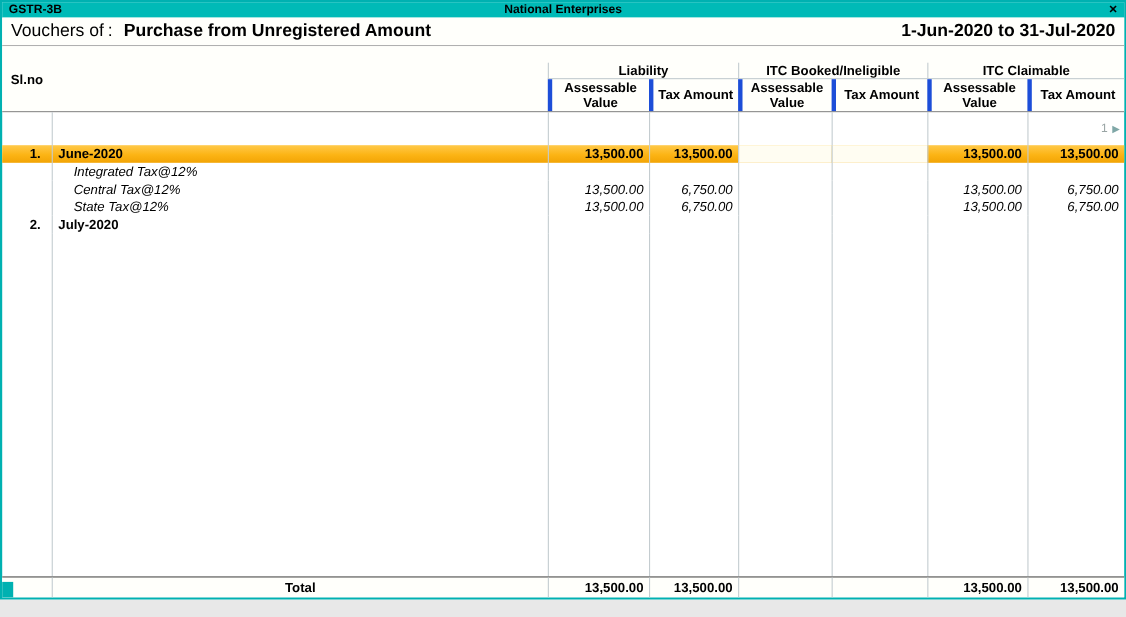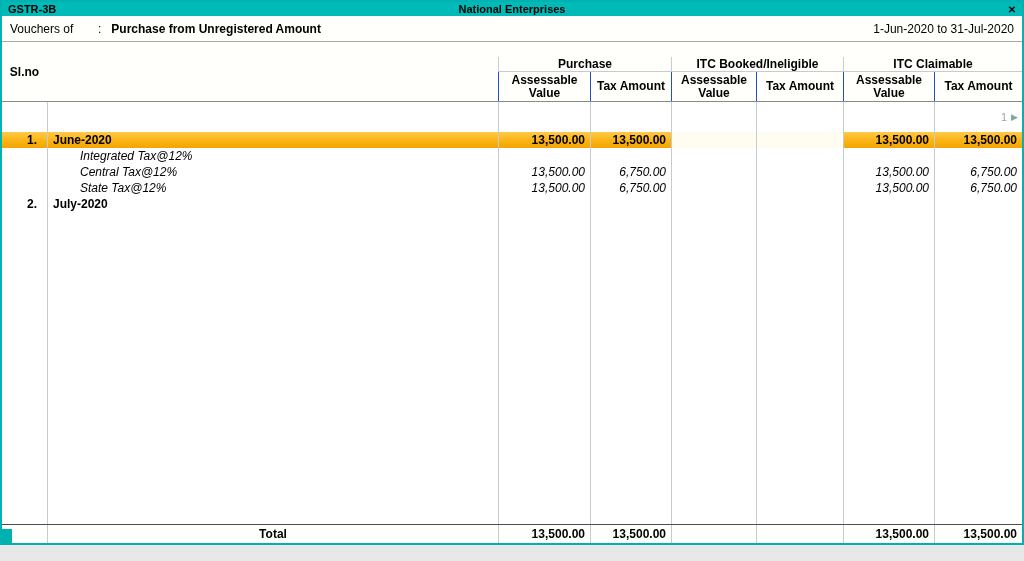--- a/index.html
+++ b/index.html
@@ -24,29 +24,29 @@
   }
   .tb-left  { flex: 1 1 0; display: flex; gap: 7px; padding-left: 6px; overflow: hidden; }
   .tb-center{ flex: 0 0 auto; }
   .tb-right { flex: 1 1 0; text-align: right; padding-right: 6px; }
   .close { cursor: pointer; font-size: 10px; }
 
   
   .subheader {
     flex: 0 0 26px; height: 26px;
     display: flex; align-items: center;
-    font-size: 12px; color: #000;
+    font-size: 16px; color: #000;
     padding: 0 8px;
     border-bottom: 1px solid #a8a8a8;
     background: #fffffb;
   }
   .sh-label { width: 88px; }
   .sh-colon { }
   .sh-value { font-weight: bold; margin-left: 10px; }
-  .sh-period{ margin-left: auto; font-weight: normal; }
+  .sh-period{ margin-left: auto; font-weight: bold; }
 
   
   .cols {
     display: grid;
     grid-template-columns: 45px 451px 92px 81px 85px 87px 91px 88px;
   }
   .bl { border-left: 1px solid #c4ccd0; }
 
   
   .thead {
@@ -54,33 +54,33 @@
     grid-template-rows: 15px 15px 29px;
     border-bottom: 1px solid #8a8a8a;
     font-size: 12px; font-weight: bold; color: #000;
     background: #fffffb;
   }
   .h-slno { grid-column: 1; grid-row: 1 / 4; display: flex; align-items: center; justify-content: center; }
   .h-part { grid-column: 2; grid-row: 1 / 4; display: flex; align-items: center; padding-left: 16px; border-left: 1px solid #c4ccd0; }
   .h-top  { grid-column: 3 / 9; grid-row: 1; border-left: 1px solid #c4ccd0; border-bottom: 1px solid #c4ccd0; }
   .h-grp  { grid-row: 2; border-left: 1px solid #c4ccd0; border-bottom: 1px solid #c4ccd0; }
   .g1 { grid-column: 3 / 5; } .g2 { grid-column: 5 / 7; } .g3 { grid-column: 7 / 9; }
-  .h-sub  { grid-row: 3; border-left: 1px solid #1d4ed8; line-height: 13px; }
+  .h-sub  { grid-row: 3; border-left: 4px solid #1d4ed8; line-height: 13px; }
   .s1{grid-column:3}.s2{grid-column:4}.s3{grid-column:5}.s4{grid-column:6}.s5{grid-column:7}.s6{grid-column:8}
   .hc { display: flex; align-items: center; justify-content: center; text-align: center; }
 
   
   .row { flex: 0 0 16px; height: 16px; font-size: 12px; color: #000; }
   .c { display: flex; align-items: center; overflow: hidden; white-space: nowrap; }
   .slno { justify-content: flex-end; padding-right: 10px; }
   .part { padding-left: 5px; }
   .num  { justify-content: flex-end; padding-right: 5px; }
   .bold { font-weight: bold; }
   .subr { font-style: italic; }
-  .subr .part { padding-left: 32px; font-style: italic; }
+  .subr .part { padding-left: 19px; font-style: italic; }
 
   .hl { background: linear-gradient(180deg, #ffc94a 0%, #fcb414 55%, #f2a405 100%); }
   .hl .mid { background: #fffdf2; }
 
   .strip { flex: 0 0 30px; height: 30px; }
   .pagecell { justify-content: flex-end; padding-right: 4px; gap: 4px; font-size: 11px; color: #9aa5a5; }
   .pagearrow { color: #7fa7a7; font-size: 9px; cursor: pointer; }
 
   .filler { flex: 1 1 auto; height: auto; }
 
@@ -111,21 +111,21 @@
 
   <div class="subheader">
     <span class="sh-label">Vouchers of</span>
     <span class="sh-colon">:</span>
     <span class="sh-value">Purchase from Unregistered Amount</span>
     <span class="sh-period">1-Jun-2020 to 31-Jul-2020</span>
   </div>
 
   <div class="thead cols">
     <div class="h-slno">Sl.no</div>
-    <div class="h-grp g1 hc">Purchase</div>
+    <div class="h-grp g1 hc">Liability</div>
     <div class="h-grp g2 hc">ITC Booked/Ineligible</div>
     <div class="h-grp g3 hc">ITC Claimable</div>
     <div class="h-sub s1 hc">Assessable Value</div>
     <div class="h-sub s2 hc">Tax Amount</div>
     <div class="h-sub s3 hc">Assessable Value</div>
     <div class="h-sub s4 hc">Tax Amount</div>
     <div class="h-sub s5 hc">Assessable Value</div>
     <div class="h-sub s6 hc">Tax Amount</div>
   </div>
 

